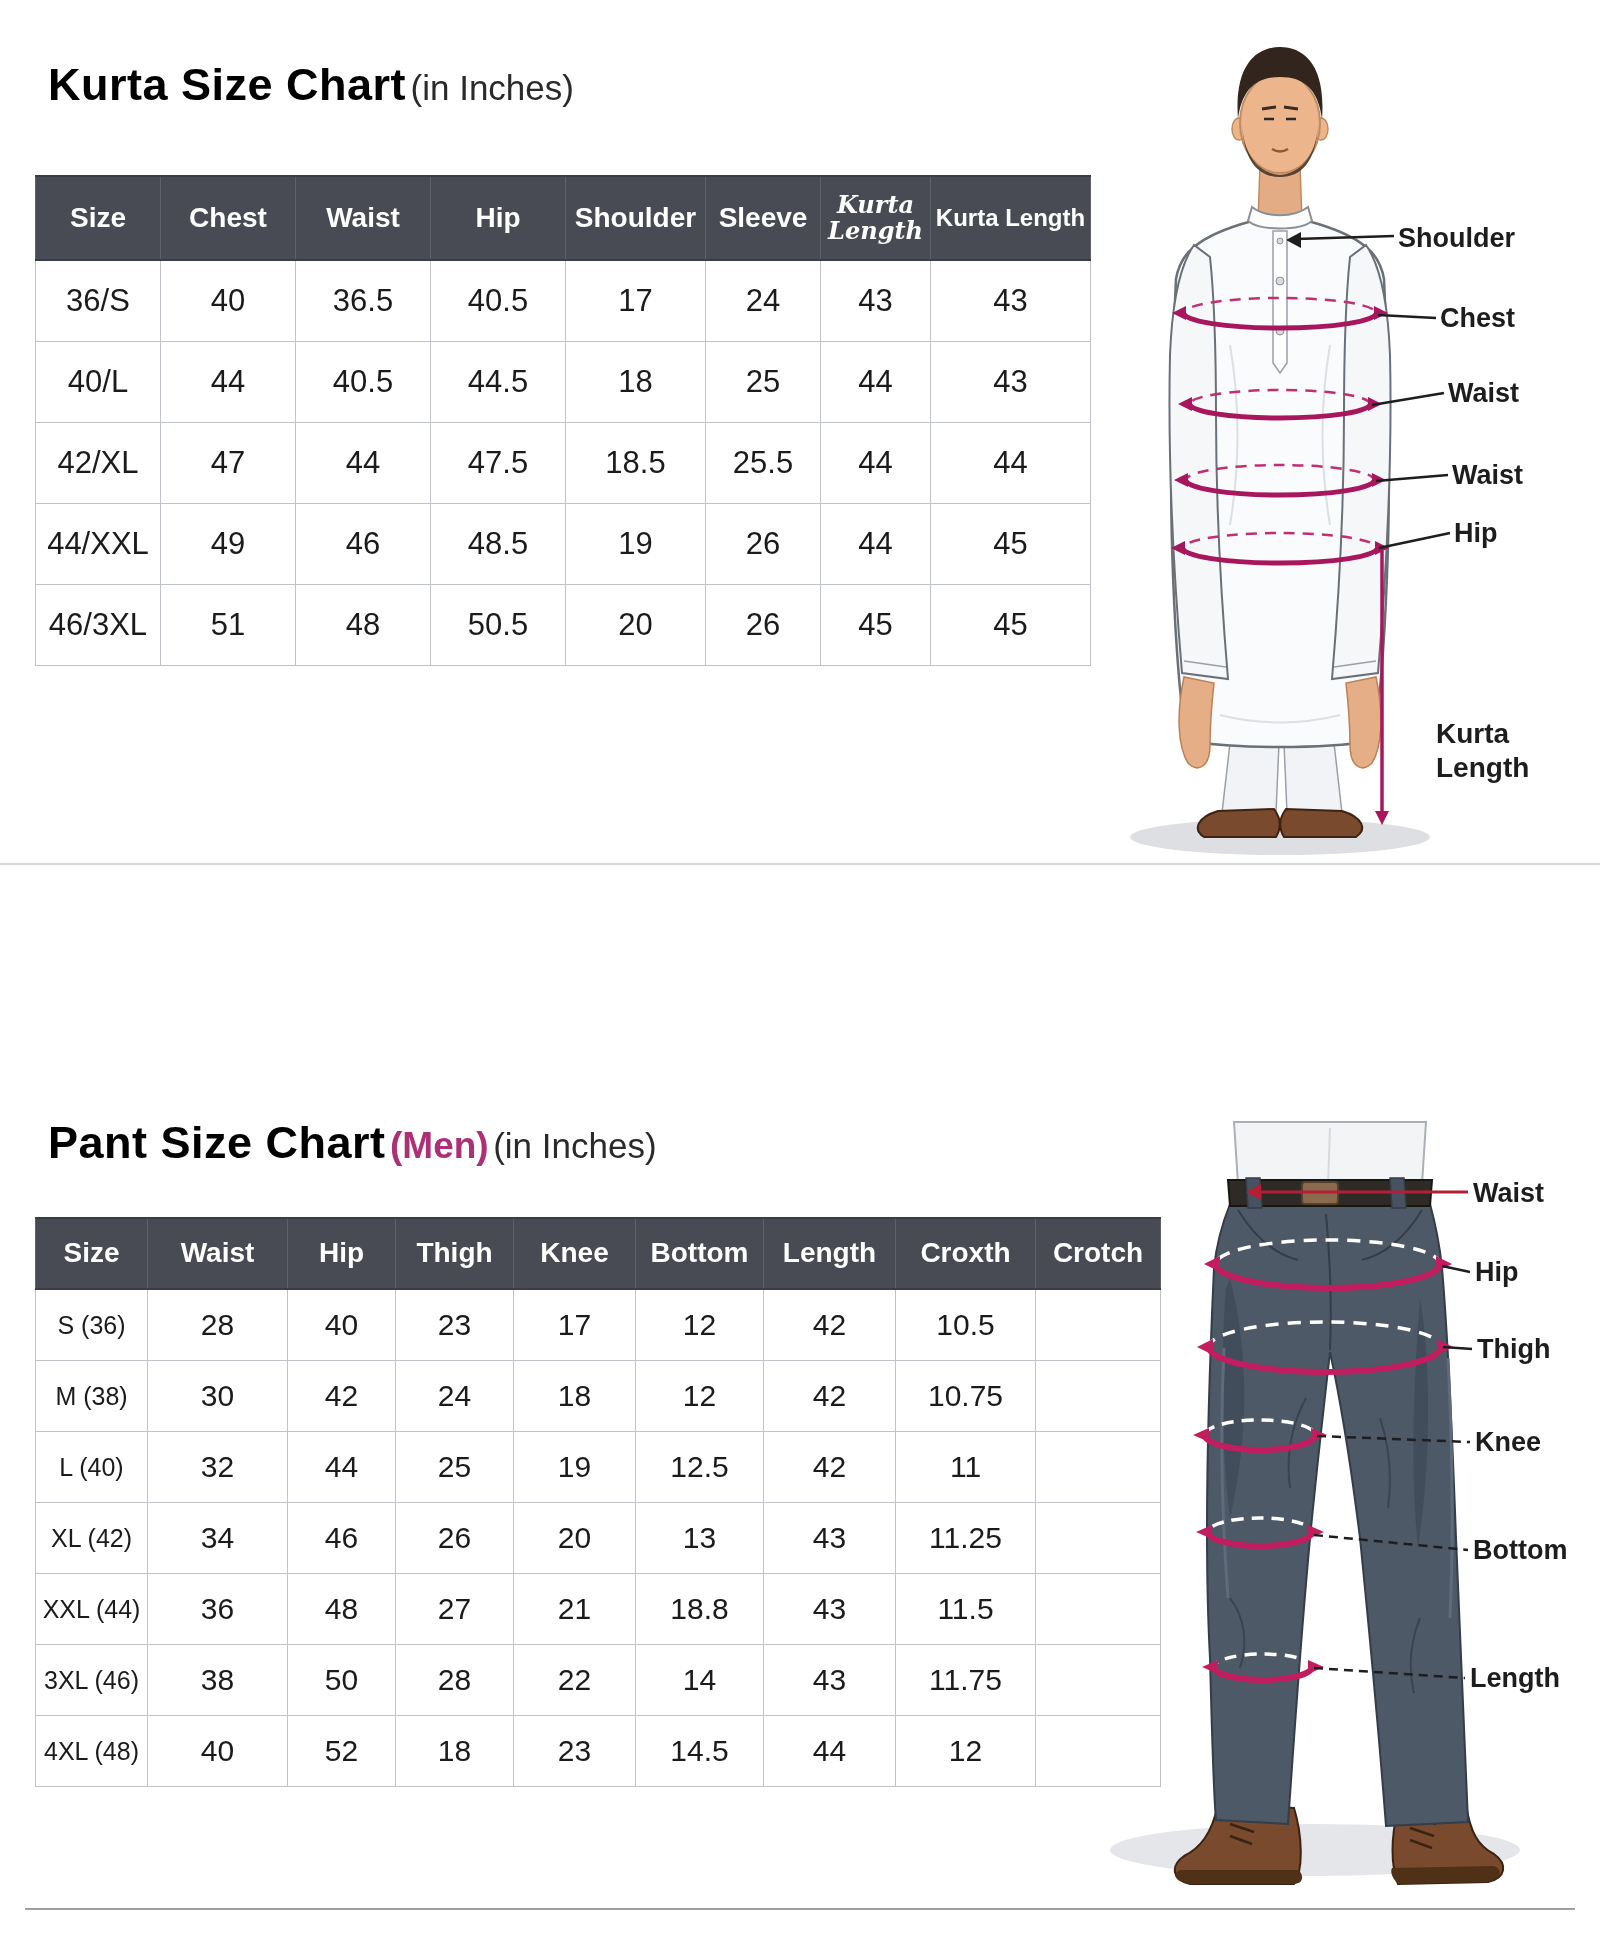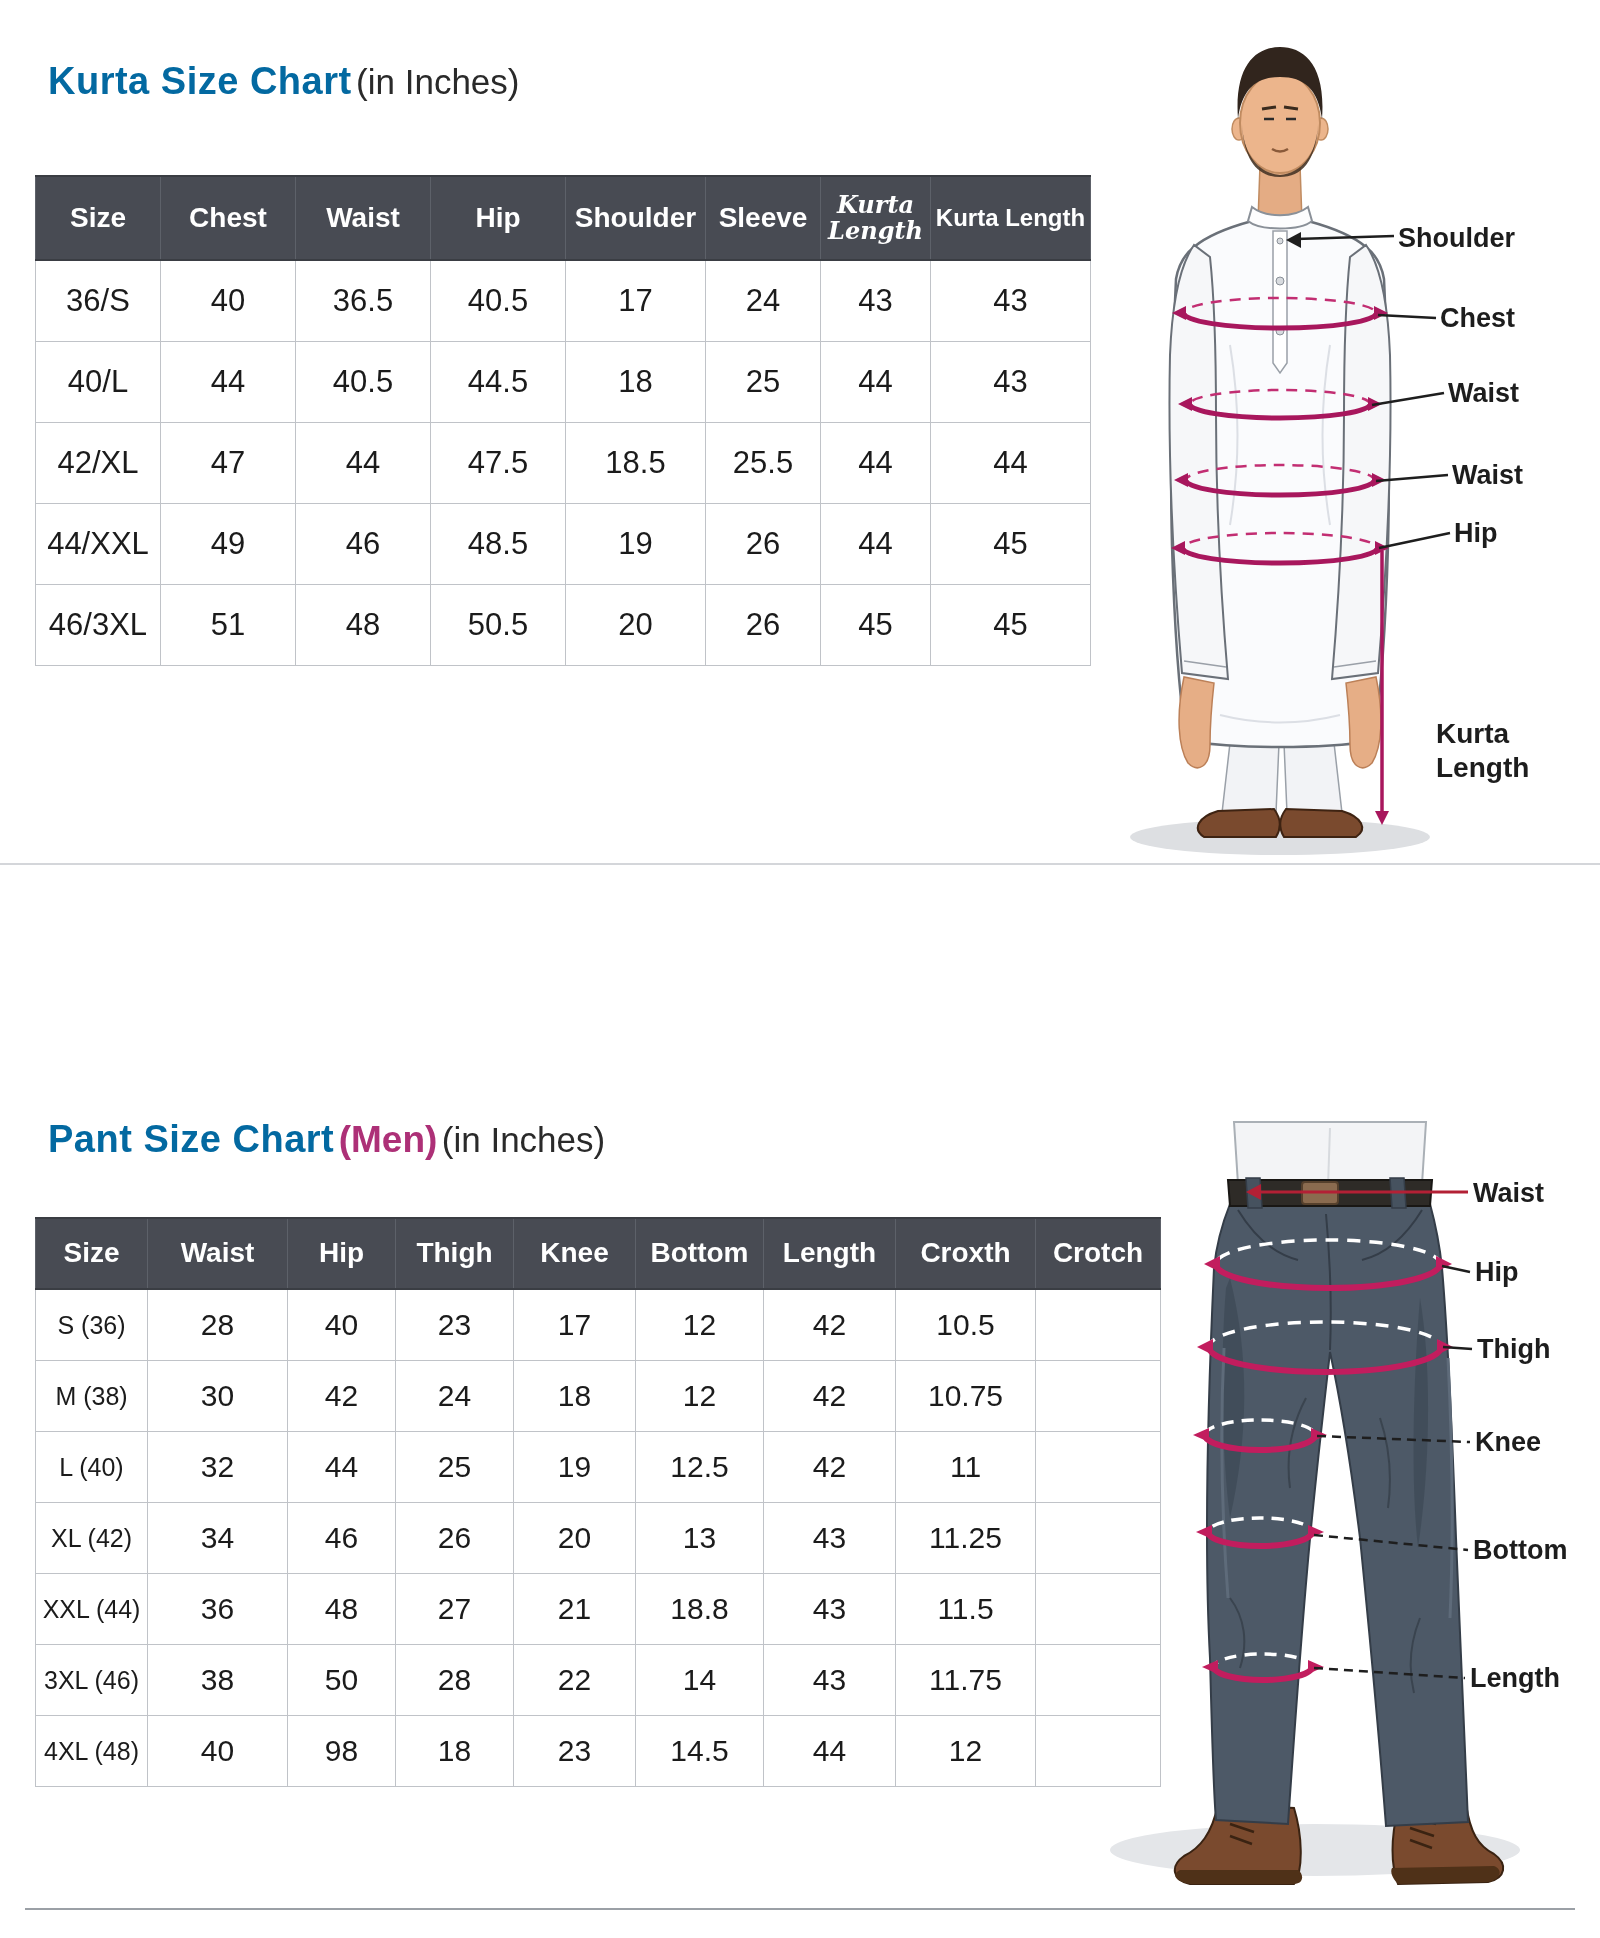--- a/index.html
+++ b/index.html
@@ -4,21 +4,21 @@
 <style>
   html,body{margin:0;padding:0}
   body{
     width:1600px;height:1938px;position:relative;overflow:hidden;
     background:#ffffff;font-family:"Liberation Sans",sans-serif;color:#1b1b1b;
   }
   .abs{position:absolute}
 
   
   .sec-title{white-space:nowrap;line-height:1}
-  .sec-title .main{font-size:38px;font-weight:800;color:#0369a1;letter-spacing:.5px}
+  .sec-title .main{font-size:45px;font-weight:800;color:#000000;letter-spacing:.5px}
   .sec-title .men{font-size:37px;font-weight:800;color:#ad3077}
   .sec-title .suffix{font-size:35px;font-weight:400;color:#2a2a2a}
 
   
   table.size-table{border-collapse:collapse;table-layout:fixed;background:#fff}
   table.size-table th{
     background:#484b53;color:#fff;font-weight:700;text-align:center;vertical-align:middle;
     border:1px solid #5d6169;border-top:2px solid #3a3d43;border-bottom:2px solid #3a3d43;
     padding:0 4px;line-height:1.08;
   }
@@ -331,21 +331,21 @@
         <td>28</td>
         <td>22</td>
         <td>14</td>
         <td>43</td>
         <td>11.75</td>
         <td></td>
       </tr>
       <tr>
         <td>4XL (48)</td>
         <td>40</td>
-        <td>98</td>
+        <td>52</td>
         <td>18</td>
         <td>23</td>
         <td>14.5</td>
         <td>44</td>
         <td>12</td>
         <td></td>
       </tr>
     </tbody>
   </table>
 

